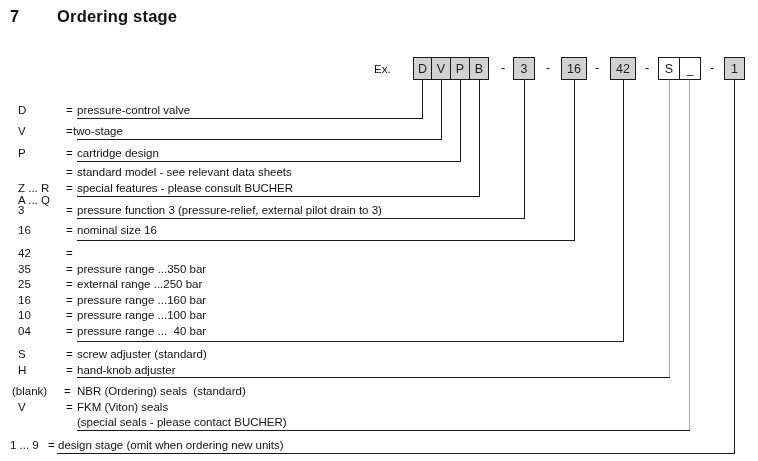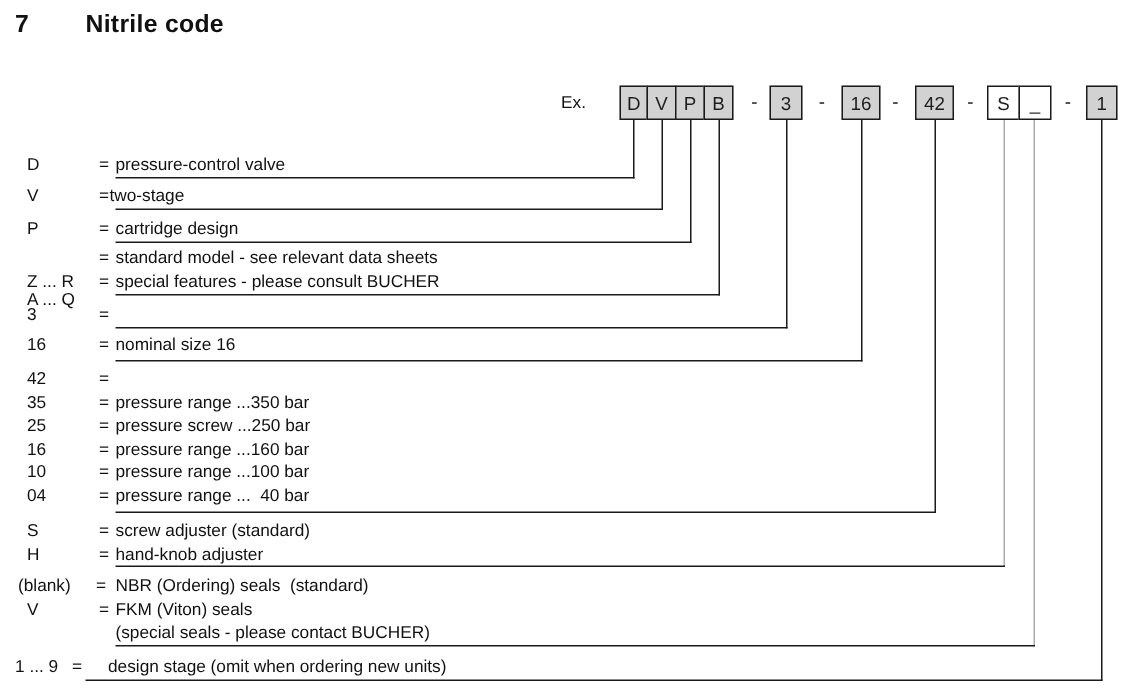--- a/index.html
+++ b/index.html
@@ -30,21 +30,21 @@
   .hline{position:absolute;height:1px;background:var(--line,#1a1a1a);}
   .lrow{position:absolute;left:0;width:758px;height:14px;font-size:11.5px;}
   .lrow span{position:absolute;top:0;white-space:pre;}
 </style>
 </head>
 <body>
 
 <div class="page" style="--paper: #ffffff; --ink: #111111; --line: #1a1a1a; --linegray: #ababab; --boxfill: #d2d2d2;">
   <div class="heading">
     <span class="secnum">7</span>
-    <span class="title">Nitrile code</span>
+    <span class="title">Ordering stage</span>
   </div>
   <span class="ex-label">Ex.</span>
   <div id="boxes">
       <div class="boxrow-cell fill-gray" style="left: 413px; width: 19px;">D</div>
       <div class="boxrow-cell fill-gray" style="left: 431px; width: 20px;">V</div>
       <div class="boxrow-cell fill-gray" style="left: 450px; width: 20px;">P</div>
       <div class="boxrow-cell fill-gray" style="left: 469px; width: 20px;">B</div>
       <div class="boxrow-cell fill-gray" style="left: 513px; width: 22px;">3</div>
       <div class="boxrow-cell fill-gray" style="left: 561px; width: 26px;">16</div>
       <div class="boxrow-cell fill-gray" style="left: 610px; width: 26px;">42</div>
@@ -101,39 +101,40 @@
         <span class="desc" style="left: 77px;">standard model - see relevant data sheets</span>
       </div>
       <div class="lrow" style="top: 182px;">
         <span class="code" style="left: 18px;">Z ... R</span>
         <span class="eq" style="left: 66px;">=</span>
         <span class="desc" style="left: 77px;">special features - please consult BUCHER</span>
       </div>
       <div class="lrow" style="top: 204px;">
         <span class="code" style="left: 18px;">3</span>
         <span class="eq" style="left: 66px;">=</span>
+        <span class="desc" style="left: 77px;">pressure function 3 (pressure-relief, external pilot drain to 3)</span>
       </div>
       <div class="lrow" style="top: 224px;">
         <span class="code" style="left: 18px;">16</span>
         <span class="eq" style="left: 66px;">=</span>
         <span class="desc" style="left: 77px;">nominal size 16</span>
       </div>
       <div class="lrow" style="top: 247px;">
         <span class="code" style="left: 18px;">42</span>
         <span class="eq" style="left: 66px;">=</span>
       </div>
       <div class="lrow" style="top: 263px;">
         <span class="code" style="left: 18px;">35</span>
         <span class="eq" style="left: 66px;">=</span>
         <span class="desc" style="left: 77px;">pressure range ...350 bar</span>
       </div>
       <div class="lrow" style="top: 278px;">
         <span class="code" style="left: 18px;">25</span>
         <span class="eq" style="left: 66px;">=</span>
-        <span class="desc" style="left: 77px;">pressure screw ...250 bar</span>
+        <span class="desc" style="left: 77px;">external range ...250 bar</span>
       </div>
       <div class="lrow" style="top: 294px;">
         <span class="code" style="left: 18px;">16</span>
         <span class="eq" style="left: 66px;">=</span>
         <span class="desc" style="left: 77px;">pressure range ...160 bar</span>
       </div>
       <div class="lrow" style="top: 309px;">
         <span class="code" style="left: 18px;">10</span>
         <span class="eq" style="left: 66px;">=</span>
         <span class="desc" style="left: 77px;">pressure range ...100 bar</span>
@@ -162,16 +163,16 @@
         <span class="code" style="left: 18px;">V</span>
         <span class="eq" style="left: 66px;">=</span>
         <span class="desc" style="left: 77px;">FKM (Viton) seals</span>
       </div>
       <div class="lrow" style="top: 416px;">
         <span class="desc" style="left: 77px;">(special seals - please contact BUCHER)</span>
       </div>
       <div class="lrow" style="top: 439px;">
         <span class="code" style="left: 10px;">1 ... 9</span>
         <span class="eq" style="left: 48px;">=</span>
-        <span class="desc" style="left: 58px; margin-left: 14px;">design stage (omit when ordering new units)</span>
+        <span class="desc" style="left: 58px;">design stage (omit when ordering new units)</span>
       </div>
     </div>
 </div>
 
 </body></html>

